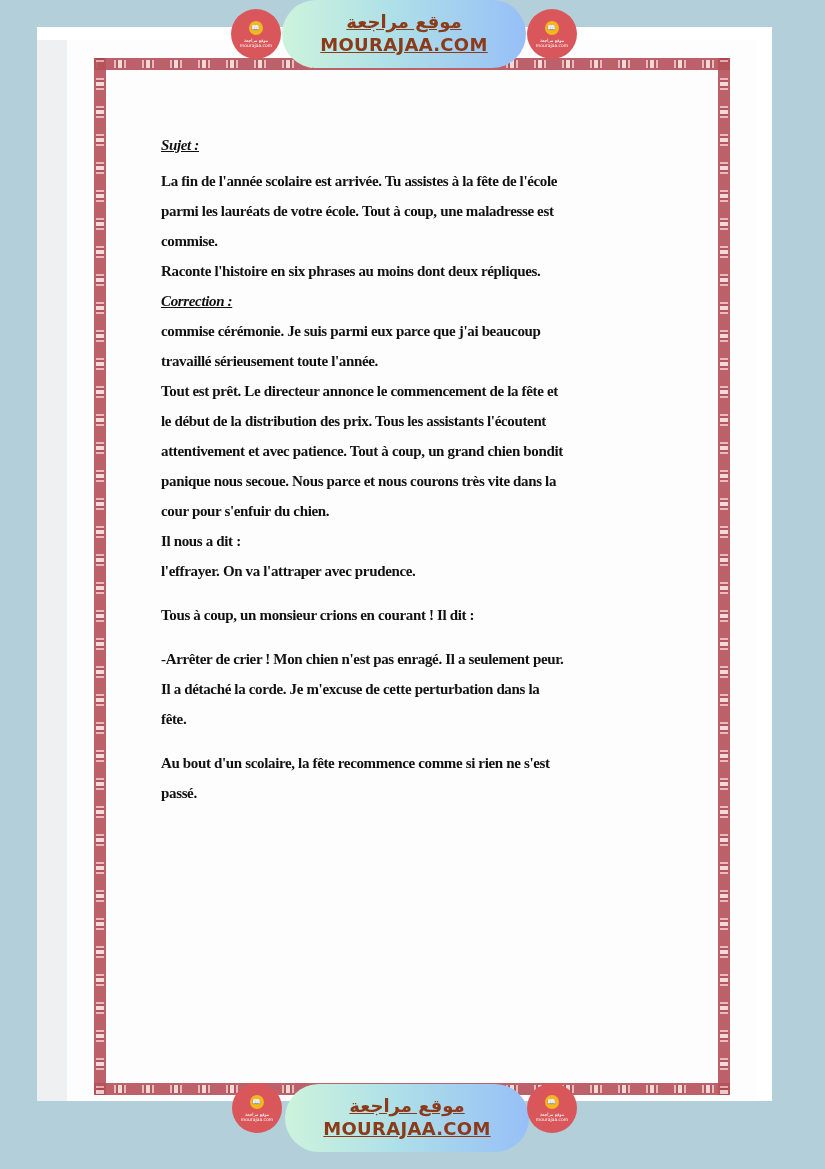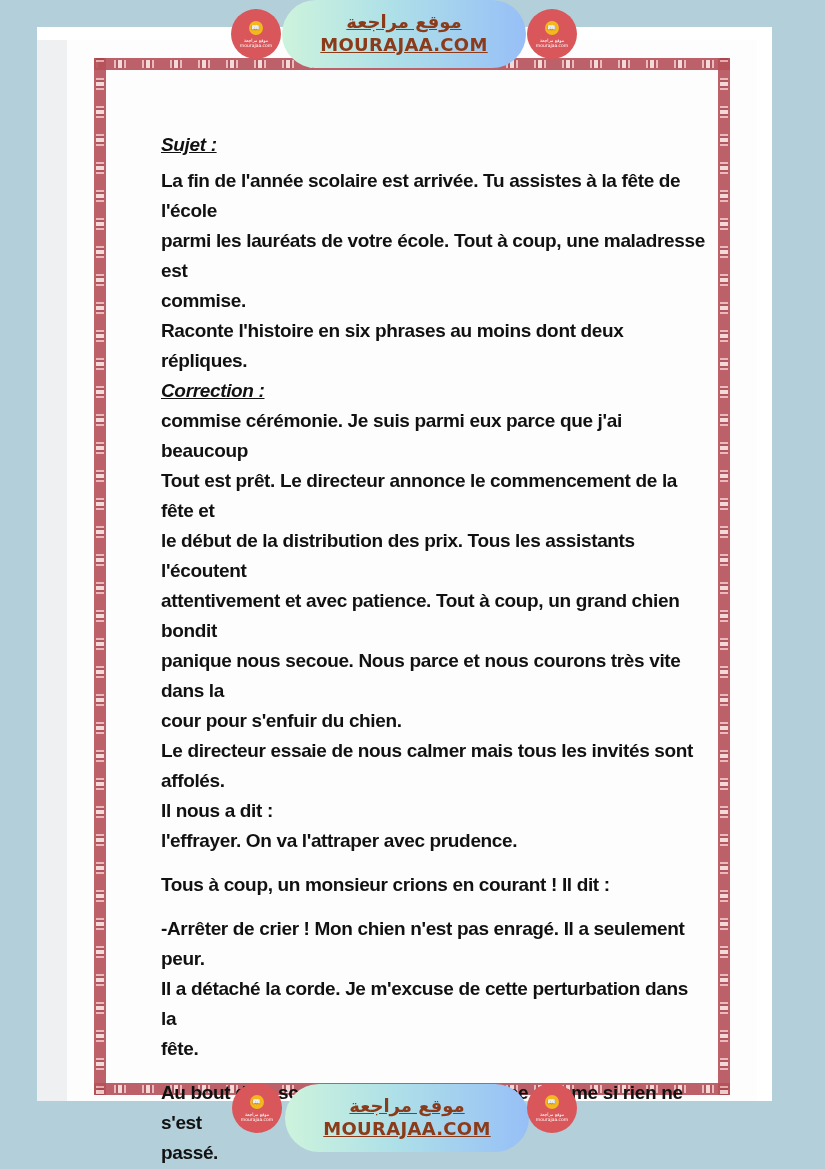--- a/index.html
+++ b/index.html
@@ -41,22 +41,22 @@
       repeating-linear-gradient(180deg,
         #a8444c 0 2px, #e9b3b6 2px 4px, #b65159 4px 20px, #e9b3b6 20px 22px, #a8444c 22px 24px, #f3d6d7 24px 28px);
     border-left: 2px solid #b65159; border-right: 2px solid #b65159;
     box-sizing: border-box; opacity: .9;
   }
   .frame .left { left: 0; }
   .frame .right { right: 0; }
 
   .content {
     position: absolute; left: 161px; top: 130px; width: 545px;
-    color: #111; font-size: 19px; line-height: 30px;
-    font-family: Liberation Sans, sans-serif;
+    color: #111; font-size: 15px; line-height: 30px;
+    font-family: Liberation Serif, serif;
     letter-spacing: -0.35px;
     font-weight: bold;
   }
   .content p { margin: 0; }
   .heading {
     font-style: italic; text-decoration: underline; font-weight: bold;
     margin-bottom: 0;
   }
   .gap { height: 14px; }
 
@@ -103,26 +103,26 @@
 
 <div class="content">
   <p class="heading">Sujet   :</p>
   <div style="height:6px"></div>
   <p>La fin de l'année scolaire est arrivée. Tu assistes à la fête de l'école</p>
   <p>parmi les lauréats de votre école. Tout à coup, une maladresse est</p>
   <p>commise.</p>
   <p>Raconte l'histoire en six phrases au moins dont deux répliques.</p>
   <p class="heading">Correction :</p>
   <p>commise cérémonie. Je suis parmi eux parce que j'ai beaucoup</p>
+  <p>travaillé sérieusement toute l'année.</p>
   <p>Tout est prêt. Le directeur annonce le commencement de la fête et</p>
   <p>le début de la distribution des prix. Tous les assistants l'écoutent</p>
   <p>attentivement et avec patience. Tout à coup, un grand chien bondit</p>
   <p>panique nous secoue. Nous parce et nous courons très vite dans la</p>
   <p>cour pour s'enfuir du chien.</p>
-  <p>Le directeur essaie de nous calmer mais tous les invités sont affolés.</p>
   <p>Il nous a dit :</p>
   <p>l'effrayer. On va l'attraper avec prudence.</p>
   <div class="gap"></div>
   <p>Tous à coup, un monsieur crions en courant ! Il dit :</p>
   <div class="gap"></div>
   <p> -Arrêter de crier ! Mon chien n'est pas enragé. Il a seulement peur.</p>
   <p>Il a détaché la corde. Je m'excuse de cette perturbation dans la</p>
   <p>fête.</p>
   <div class="gap"></div>
   <p>Au bout d'un scolaire, la fête recommence comme si rien ne s'est</p>

